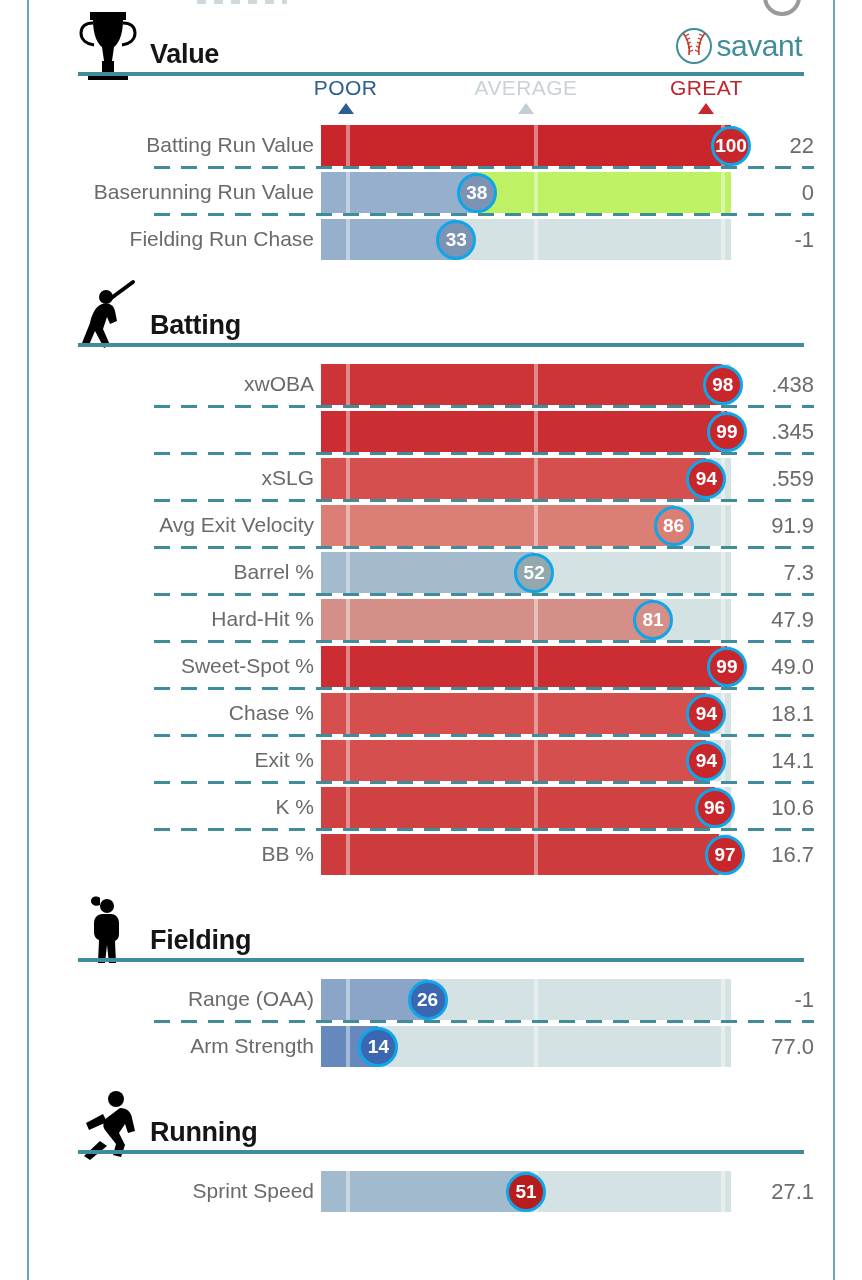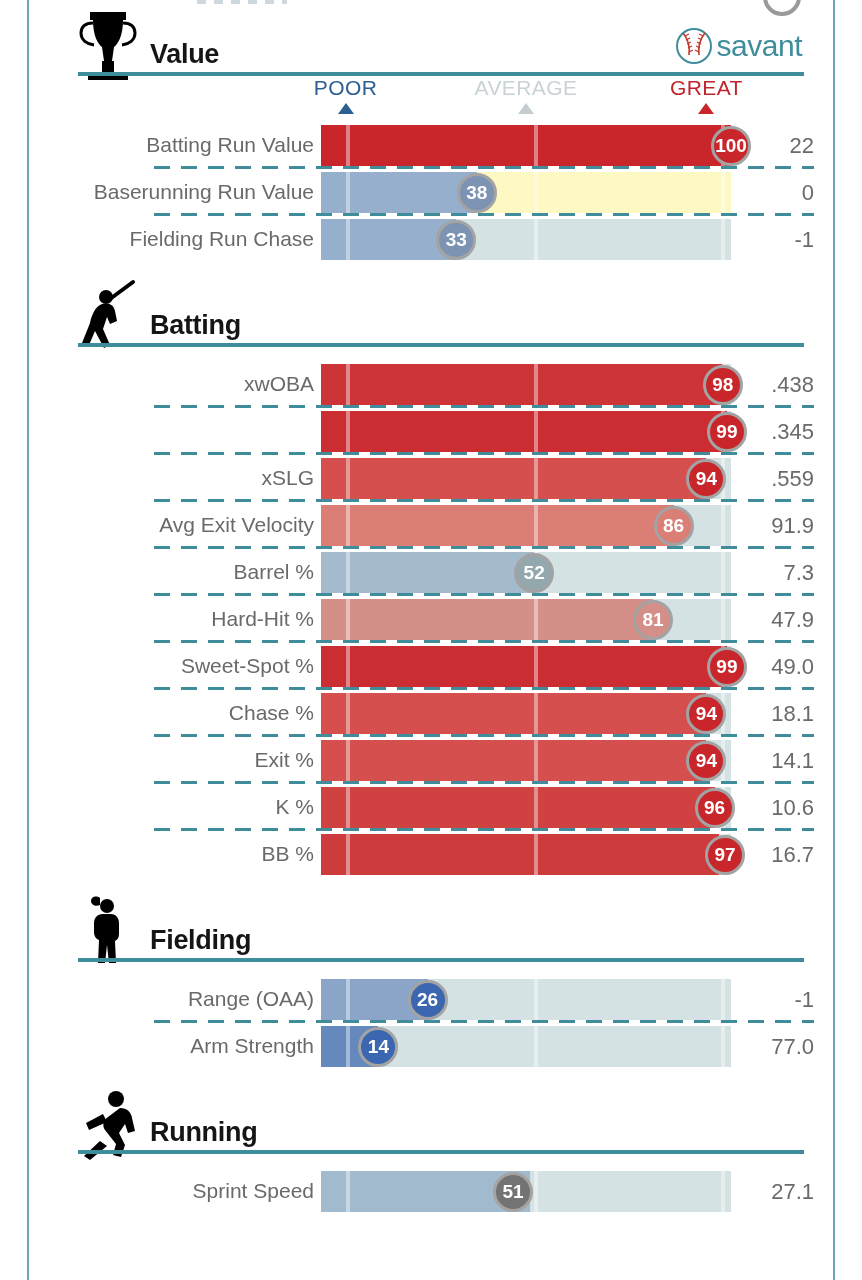--- a/index.html
+++ b/index.html
@@ -183,21 +183,21 @@
 
   .bubble {
     position: absolute;
     top: 50%;
     width: 40px;
     height: 40px;
     margin-top: -20px;
     margin-left: -20px;
     border-radius: 50%;
     background: #c9262c;
-    border: 3px solid #a3a3a3;
+    border: 3px solid #0ea5e9;
     color: #ffffff;
     font-size: 19px;
     font-weight: bold;
     display: flex;
     align-items: center;
     justify-content: center;
     font-family: "Liberation Sans", sans-serif;
     z-index: 4;
   }
 
@@ -267,21 +267,21 @@
               <div class="guide g-poor"></div>
               <div class="guide g-avg"></div>
               <div class="guide g-great"></div>
               <div class="bubble" style="left: 410px; background: rgb(201, 38, 44);">100</div>
             </div>
             <div class="row-value">22</div>
           </div>
           <div class="row">
             <div class="row-sep"></div>
             <div class="row-label">Baserunning Run Value</div>
-            <div class="track" style="background: #fef9c3;">
+            <div class="track" style="background: #bef264;">
               <div class="fill" style="width: 155.8px; background: rgb(150, 175, 204);"></div>
               <div class="guide g-poor"></div>
               <div class="guide g-avg"></div>
               <div class="guide g-great"></div>
               <div class="bubble" style="left: 155.8px; background: rgb(125, 147, 180);">38</div>
             </div>
             <div class="row-value">0</div>
           </div>
           <div class="row">
             <div class="row-sep"></div>
@@ -490,21 +490,21 @@
         </div>
         <div class="sec-spacer"></div>
         <div class="rows">
           <div class="row">
             <div class="row-label">Sprint Speed</div>
             <div class="track" style="background: rgb(213, 226, 228);">
               <div class="fill" style="width: 209.1px; background: rgb(162, 186, 206);"></div>
               <div class="guide g-poor"></div>
               <div class="guide g-avg"></div>
               <div class="guide g-great"></div>
-              <div class="bubble" style="left: 192px; background: #737373;">51</div>
+              <div class="bubble" style="left: 205px; background: #b91c1c;">51</div>
             </div>
             <div class="row-value">27.1</div>
           </div>
         </div>
       </div>
     </div>
 
 </div>
 
 </body></html>

